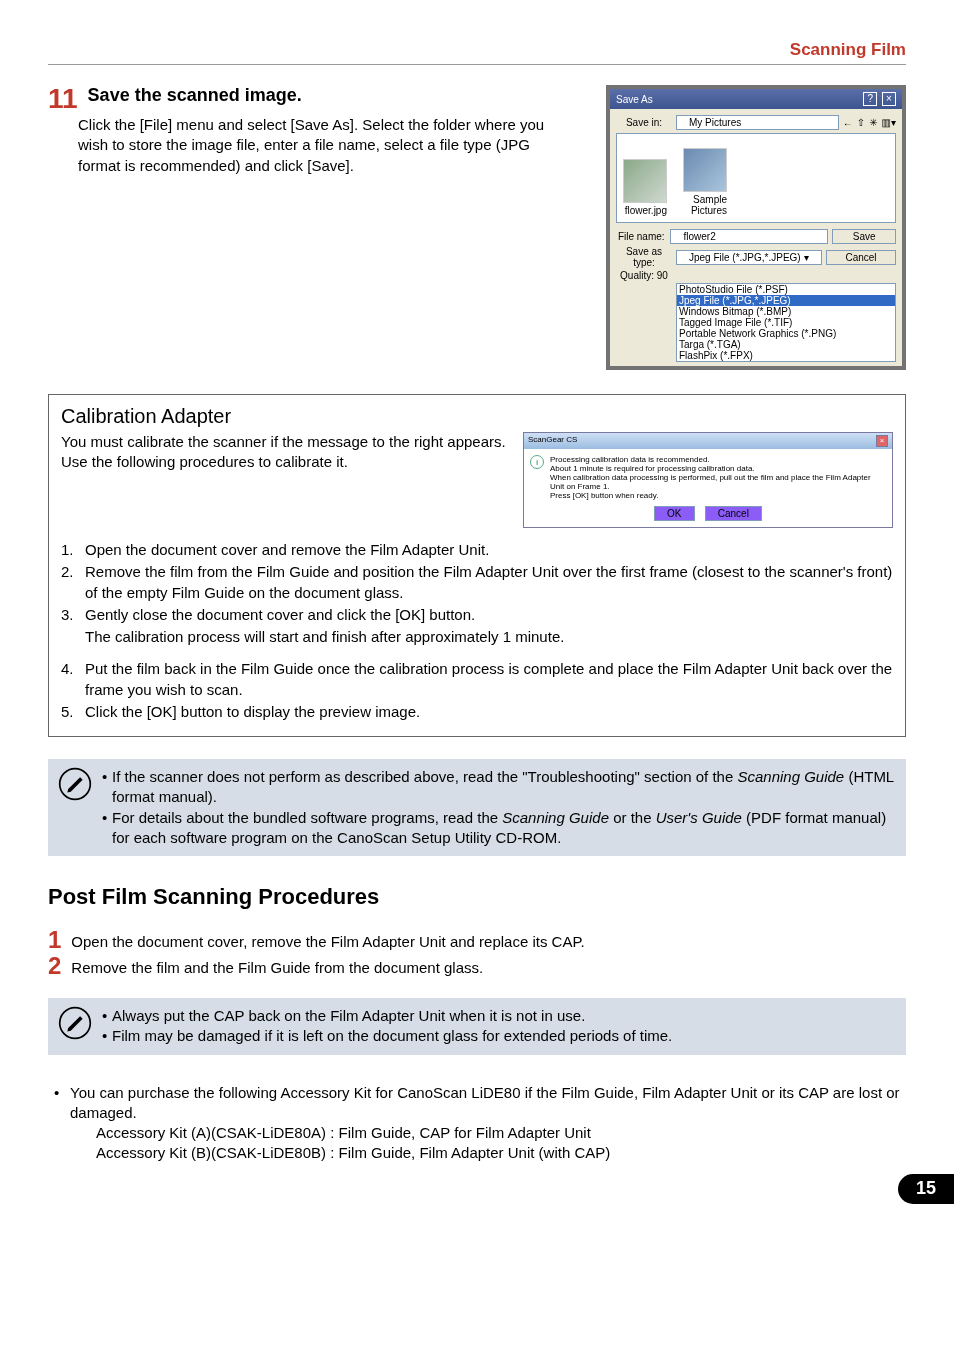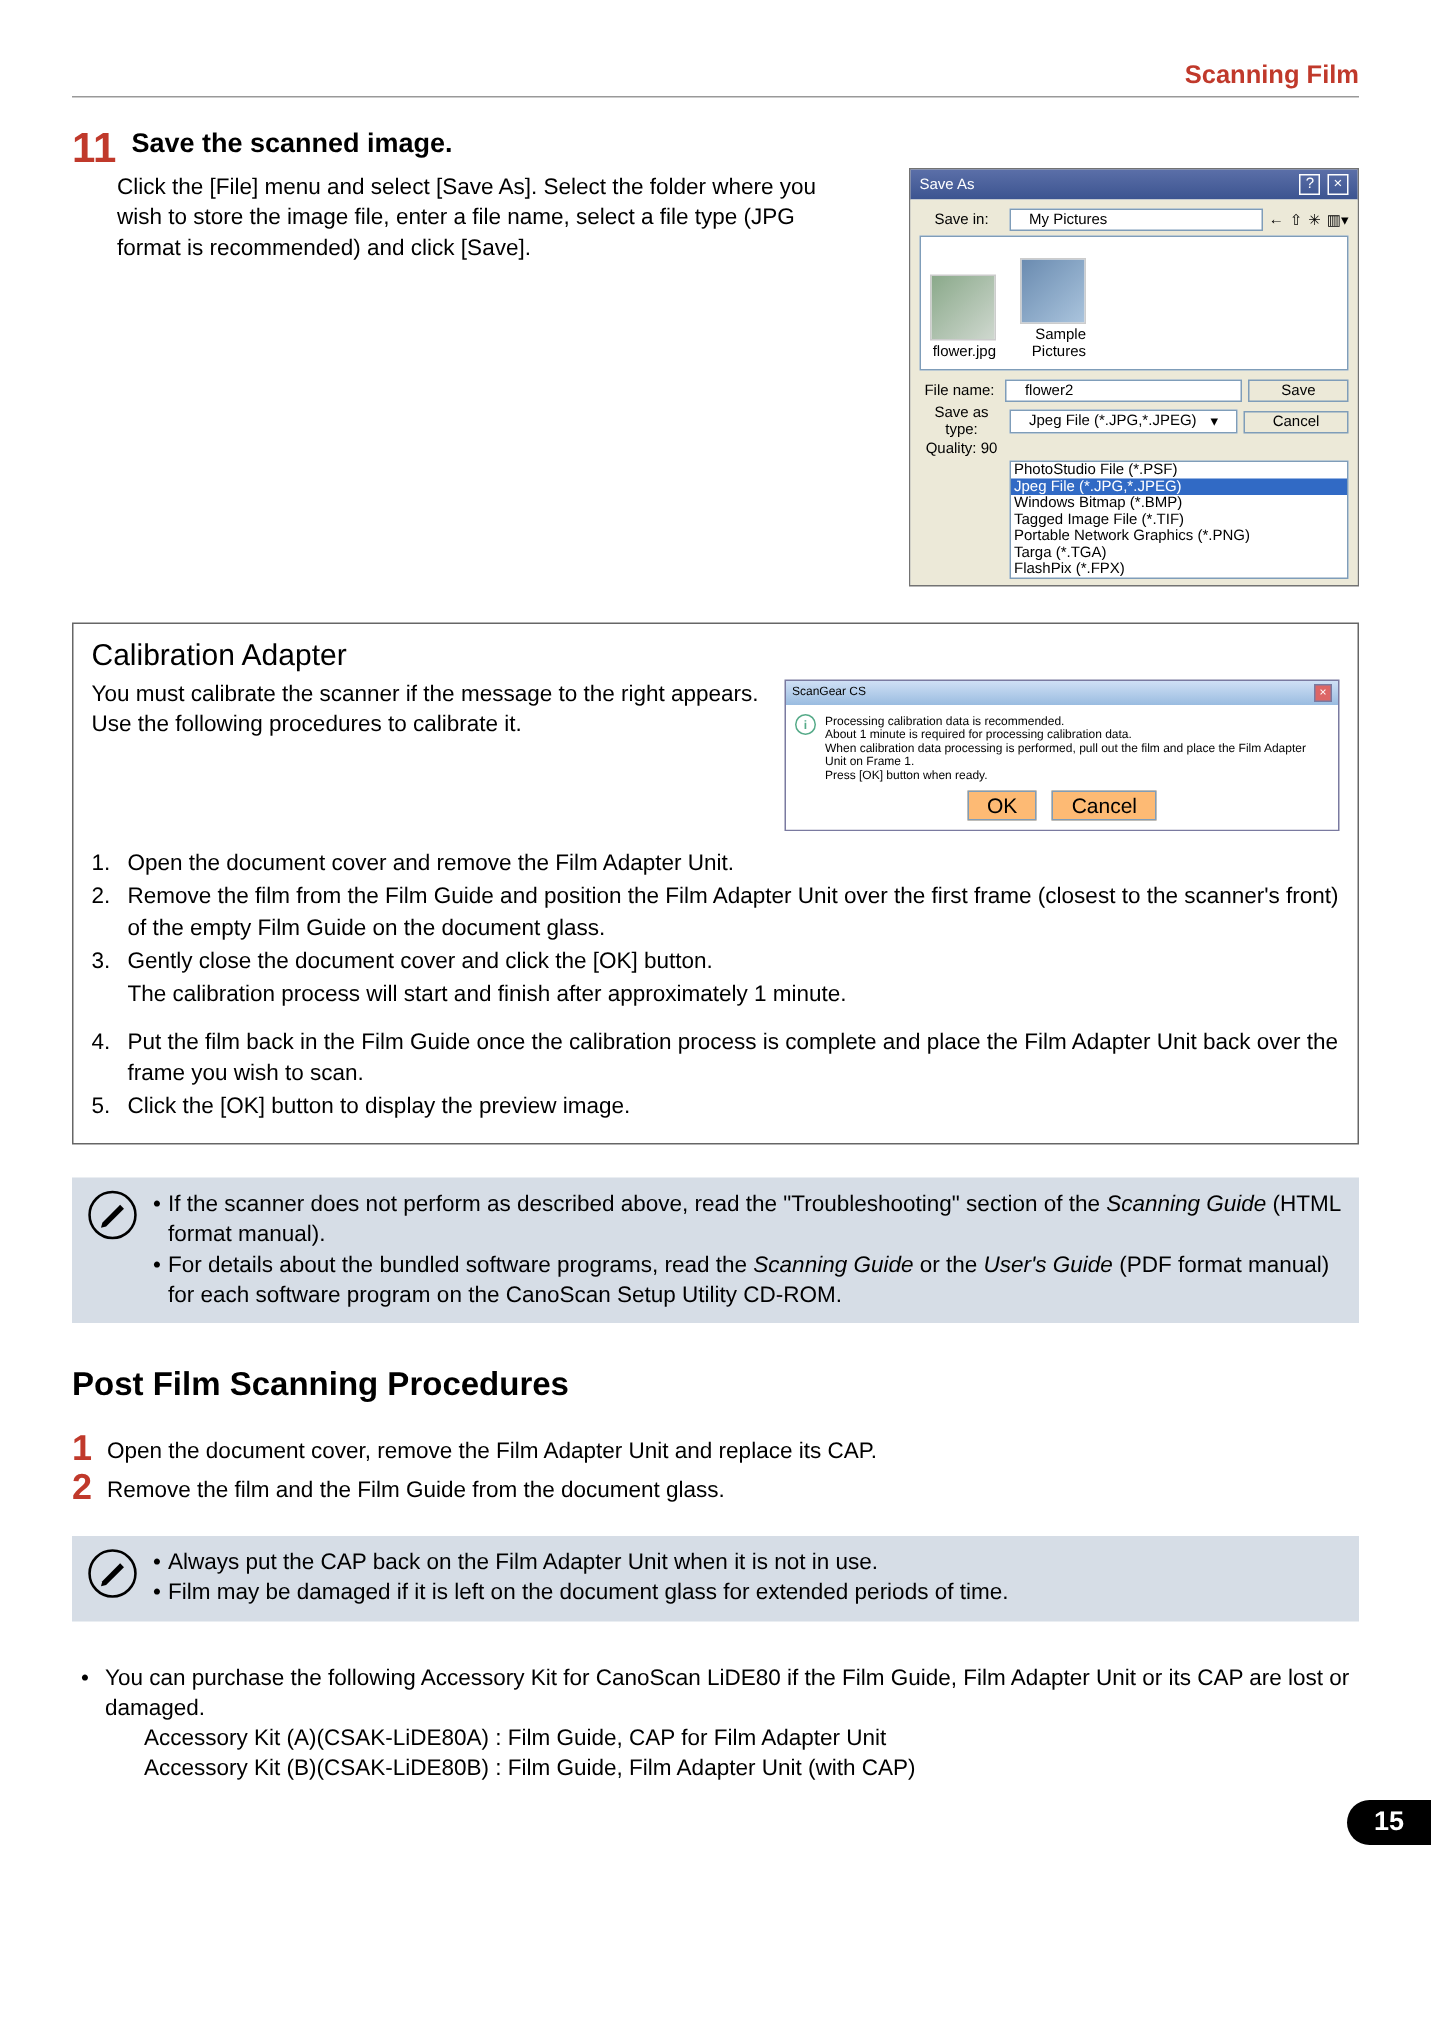--- a/index.html
+++ b/index.html
@@ -6,21 +6,21 @@
   body { font-family: "Frutiger", "Segoe UI", Arial, sans-serif; background: #fff; color: #000; width: 954px; position: relative; }
   .page { padding: 40px 48px 40px 48px; }
   .header-title { text-align: right; color: #c0392b; font-weight: bold; font-size: 17px; margin-bottom: 4px; }
   .header-line { border-top: 1px solid #999; margin-bottom: 20px; }
   .step-row { display: flex; align-items: flex-start; gap: 4px; }
   .step-num { color: #c0392b; font-size: 28px; font-weight: bold; line-height: 1; margin-right: 6px; }
   .step-title { font-size: 18px; font-weight: bold; }
   .step-body { font-size: 15px; line-height: 1.35; margin-left: 30px; margin-top: 2px; max-width: 480px; }
   .section-11 { display: flex; gap: 10px; align-items: flex-start; margin-bottom: 24px; }
   .section-11-text { flex: 1; }
-  .saveas-dialog { width: 300px; border: 1px solid #737373; font-size: 10px; margin-top: 27px; }
+  .saveas-dialog { width: 300px; border: 4px solid #737373; font-size: 10px; }
   .dlg-title { background: linear-gradient(#5b6fa8,#3c5490); color:#fff; padding: 3px 6px; display:flex; justify-content:space-between; align-items:center; }
   .dlg-title-btns span { display:inline-block; width:14px; height:14px; border:1px solid #fff; text-align:center; line-height:12px; margin-left:2px; color:#fff; }
   .dlg-body { background:#ece9d8; padding:4px 6px; }
   .dlg-row { display:flex; align-items:center; gap:4px; margin:2px 0; }
   .dlg-row label { width:56px; font-size:10px; text-align:center; }
   .dlg-input { flex:1; border:1px solid #7f9db9; background:#fff; padding:1px 12px; font-size:10px; }
   .dlg-btn { width:70px; font-size:10px; border:1px solid #7f9db9; background:#ece9d8; padding:1px; text-align:center; }
   .thumb-area { border:1px solid #7f9db9; background:#fff; height:90px; margin-top:3px; padding:6px; display:flex; gap:16px; align-items:flex-end; }
   .thumb { width:44px; text-align:right; font-size:10px; }
   .thumb-img { width:44px; height:44px; background:linear-gradient(135deg,#8aa98a,#cfd8cf); border:1px solid #ccc; margin:0 auto 2px; }
@@ -30,21 +30,21 @@
   .calibration-box { border:1px solid #666; padding:10px 12px 12px; margin-top:10px; margin-bottom:22px; }
   .calib-title { font-size:20px; font-weight:400; margin-bottom:4px; }
   .calib-row { display:flex; gap:10px; align-items:flex-start; }
   .calib-intro { font-size:15px; flex:1; line-height:1.35; }
   .scangear-dlg { width:370px; border:1px solid #7a7aa0; font-size:8px; }
   .sg-title { background:linear-gradient(#cfe0f5,#9abce0); padding:2px 4px; display:flex; justify-content:space-between; }
   .sg-close { width:12px; height:12px; border:1px solid #7a7aa0; background:#d66; color:#fff; text-align:center; line-height:10px; }
   .sg-body { background:#fff; padding:6px; display:flex; gap:6px; }
   .sg-info-icon { width:14px; height:14px; border-radius:50%; border:1px solid #5a8; color:#5a8; text-align:center; line-height:13px; font-weight:bold; flex-shrink:0;}
   .sg-btns { text-align:center; padding-bottom:6px; background:#fff;}
-  .sg-btns button { font-size:14px; padding:1px 12px; margin:0 4px; border:1px solid #7f9db9; background:#fdba74;}
+  .sg-btns button { font-size:10px; padding:1px 12px; margin:0 4px; border:1px solid #7f9db9; background:#8b5cf6;}
   ol.calib-steps { list-style:none; counter-reset:item; margin-top:12px; font-size:15px; line-height:1.35; }
   ol.calib-steps li { counter-increment:item; padding-left:24px; position:relative; margin-bottom:2px; }
   ol.calib-steps li::before { content:counter(item) "."; position:absolute; left:0; }
   .calib-sub { margin-left:24px; font-size:15px; line-height:1.35; margin-bottom:2px; }
   .note-box { background:#d6dde6; display:flex; gap:10px; padding:8px 10px; margin:0 0 28px 0; }
   .note-icon { width:34px; height:34px; flex-shrink:0; }
   .note-icon svg { width:34px; height:34px; }
   .note-body { font-size:15px; line-height:1.35; }
   .note-body .bullet { display:flex; }
   .note-body .bullet .dot { width:10px; flex-shrink:0; }

